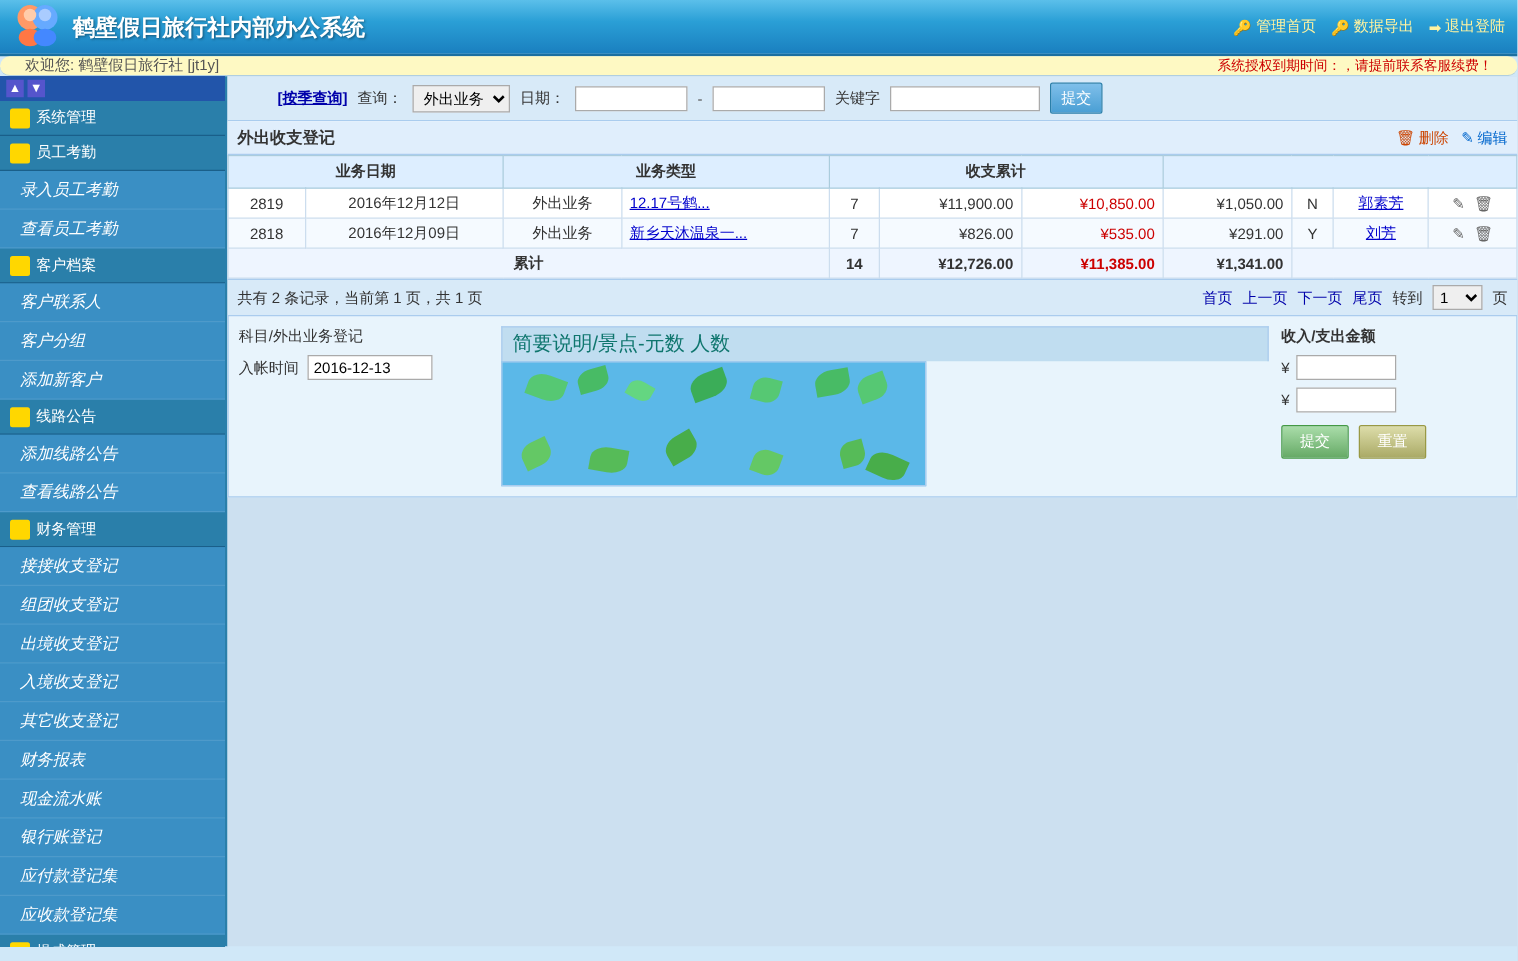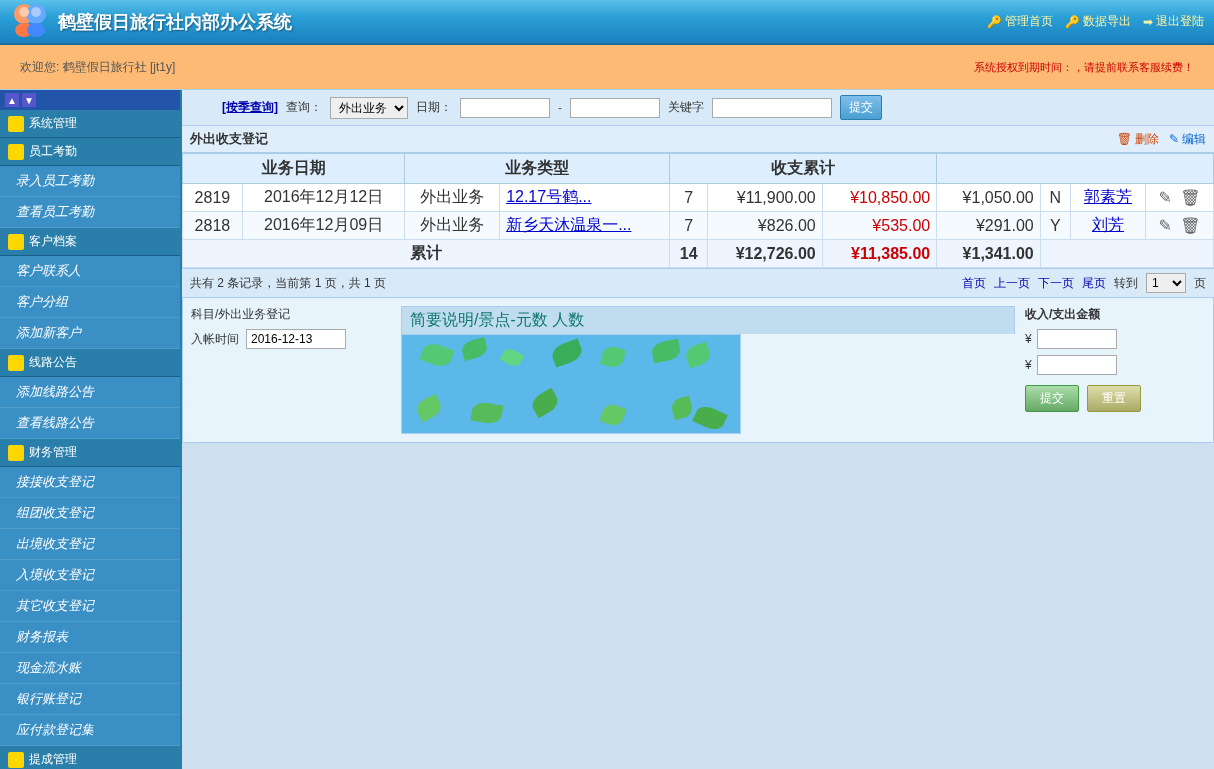--- a/index.html
+++ b/index.html
@@ -39,29 +39,30 @@
       color: #fff3a0;
       text-decoration: none;
       font-size: 12px;
       display: flex;
       align-items: center;
       gap: 3px;
     }
 
     
     .welcome-bar {
-      background: #fdba74;
-      height: 45px;
+      background: #fef9c3;
+      height: 16px;
       display: flex;
       align-items: center;
       justify-content: space-between;
       padding: 0 20px;
       border-bottom: 1px solid #b0cfe0;
       font-size: 12px;
       color: #333;
+      border-radius: 14px;
     }
     .welcome-text { color: #555; }
     .system-status { color: #cc0000; font-size: 11px; }
 
     
     .main-container {
       display: flex;
       height: calc(769px - 45px - 28px);
     }
 
@@ -193,21 +194,21 @@
       cursor: pointer;
       display: flex;
       align-items: center;
       gap: 3px;
       text-decoration: none;
     }
 
     table.data-table {
       width: 100%;
       border-collapse: collapse;
-      font-size: 16px;
+      font-size: 12px;
       padding-left: 37px;
     }
     table.data-table th {
       background: #ddeeff;
       border: 1px solid #aaccdd;
       padding: 4px 6px;
       text-align: center;
       color: #333;
       font-weight: bold;
     }
@@ -424,20 +425,21 @@
     </div>
     <a class="sidebar-item">接接收支登记</a>
     <a class="sidebar-item">组团收支登记</a>
     <a class="sidebar-item">出境收支登记</a>
     <a class="sidebar-item">入境收支登记</a>
     <a class="sidebar-item">其它收支登记</a>
     <a class="sidebar-item">财务报表</a>
     <a class="sidebar-item">现金流水账</a>
     <a class="sidebar-item">银行账登记</a>
     <a class="sidebar-item">应付款登记集</a>
+    <a class="sidebar-item">应收款登记集</a>
     <div class="sidebar-section">
       <span class="sidebar-section-icon"></span>
       <span>提成管理</span>
     </div>
 
   </div>
 
   <div class="content-area">
 
     <div class="toolbar">

